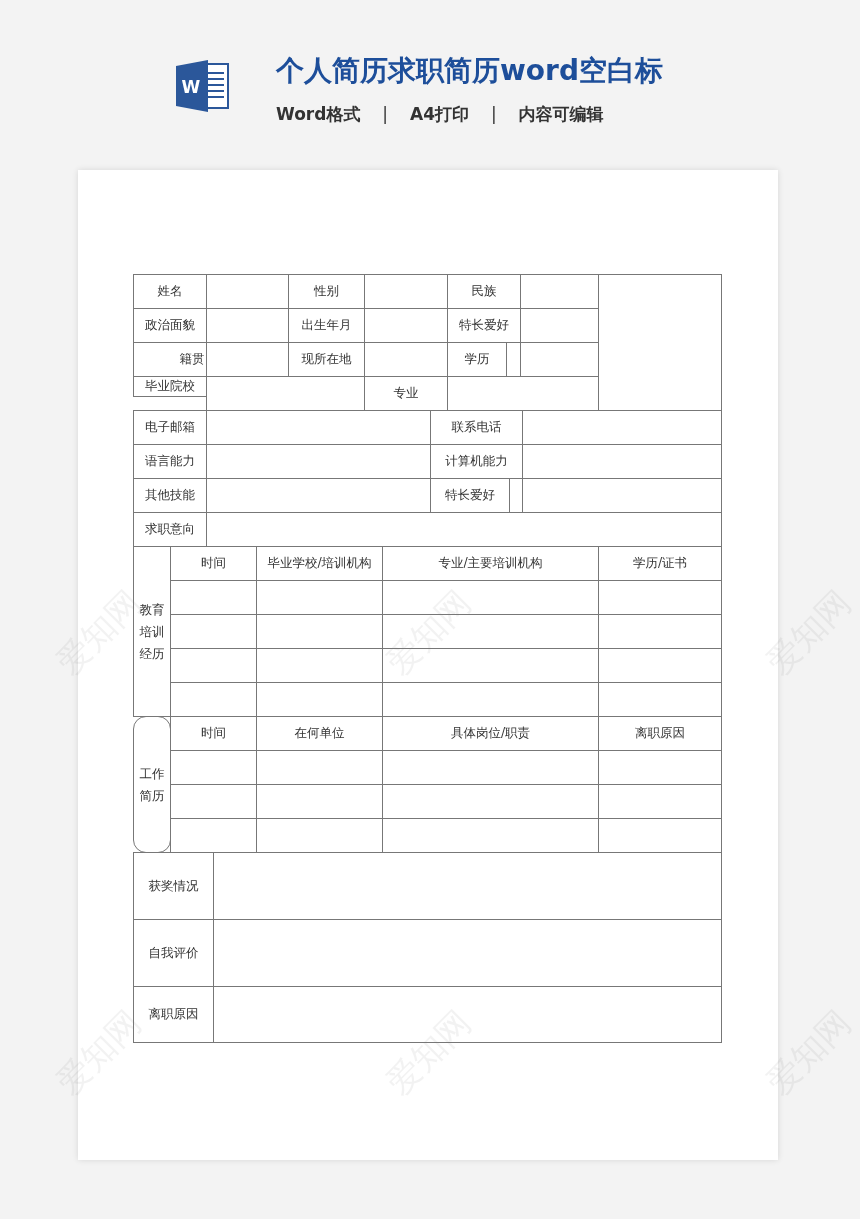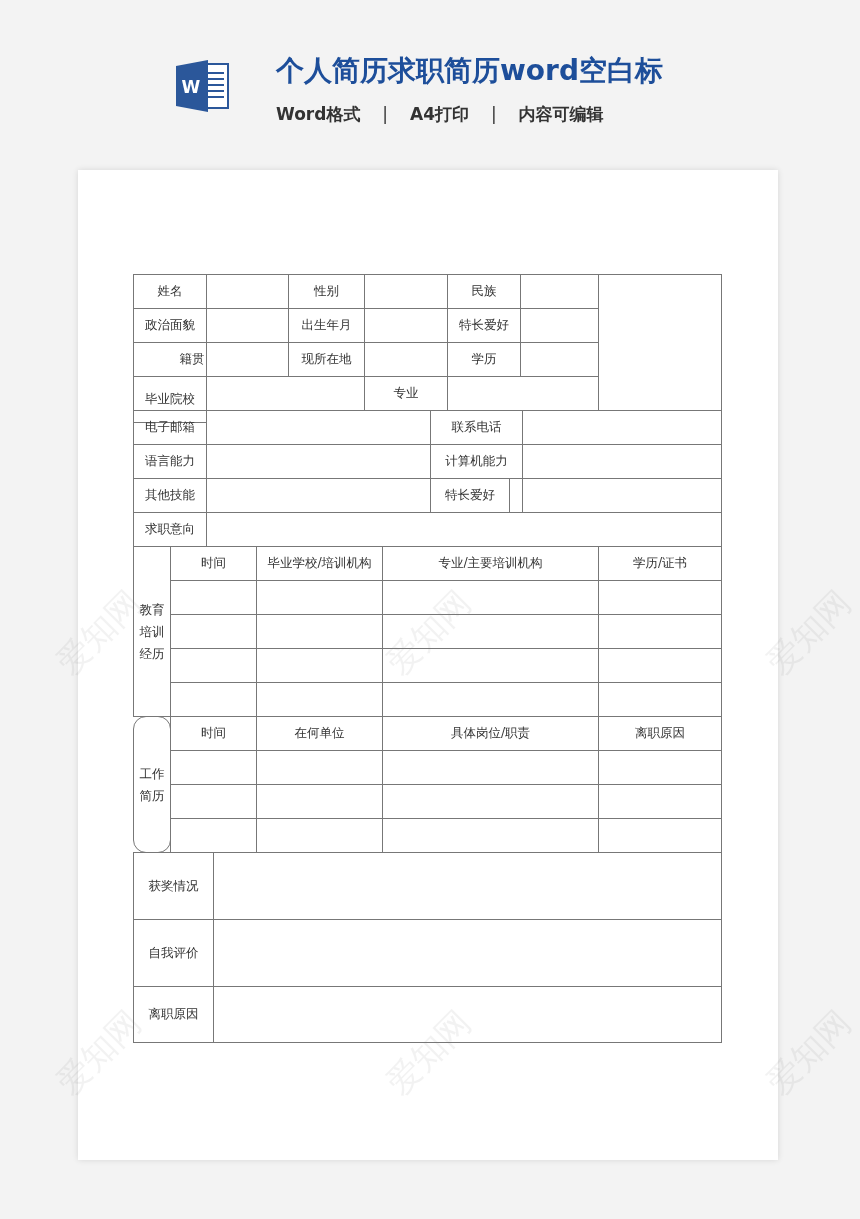--- a/index.html
+++ b/index.html
@@ -63,24 +63,24 @@
     <div class="cell" style="left:73px;top:34px;width:83px;height:35px;"></div>
     <div class="cell" style="left:155px;top:34px;width:77px;height:35px;">出生年月</div>
     <div class="cell" style="left:231px;top:34px;width:84px;height:35px;"></div>
     <div class="cell" style="left:314px;top:34px;width:74px;height:35px;">特长爱好</div>
     <div class="cell" style="left:387px;top:34px;width:79px;height:35px;"></div>
 
     <div class="cell" style="left:0;top:68px;width:74px;height:35px;padding-left:44px;">籍贯</div>
     <div class="cell" style="left:73px;top:68px;width:83px;height:35px;"></div>
     <div class="cell" style="left:155px;top:68px;width:77px;height:35px;">现所在地</div>
     <div class="cell" style="left:231px;top:68px;width:84px;height:35px;"></div>
-    <div class="cell" style="left:314px;top:68px;width:74px;height:35px;">学历</div>
+    <div class="cell" style="left:314px;top:68px;width:60px;height:35px;">学历</div>
     <div class="cell" style="left:387px;top:68px;width:79px;height:35px;"></div>
 
-    <div class="cell" style="left:0;top:102px;width:74px;height:47px;">毕业院校</div>
+    <div class="cell" style="left:0;top:102px;width:74px;height:21px;">毕业院校</div>
     <div class="cell" style="left:73px;top:102px;width:159px;height:35px;"></div>
     <div class="cell" style="left:231px;top:102px;width:84px;height:35px;">专业</div>
     <div class="cell" style="left:314px;top:102px;width:152px;height:35px;"></div>
 
     <div class="cell" style="left:0;top:136px;width:74px;height:35px;">电子邮箱</div>
     <div class="cell" style="left:73px;top:136px;width:225px;height:35px;"></div>
     <div class="cell" style="left:297px;top:136px;width:93px;height:35px;">联系电话</div>
     <div class="cell" style="left:389px;top:136px;width:200px;height:35px;"></div>
 
     <div class="cell" style="left:0;top:170px;width:74px;height:35px;">语言能力</div>

